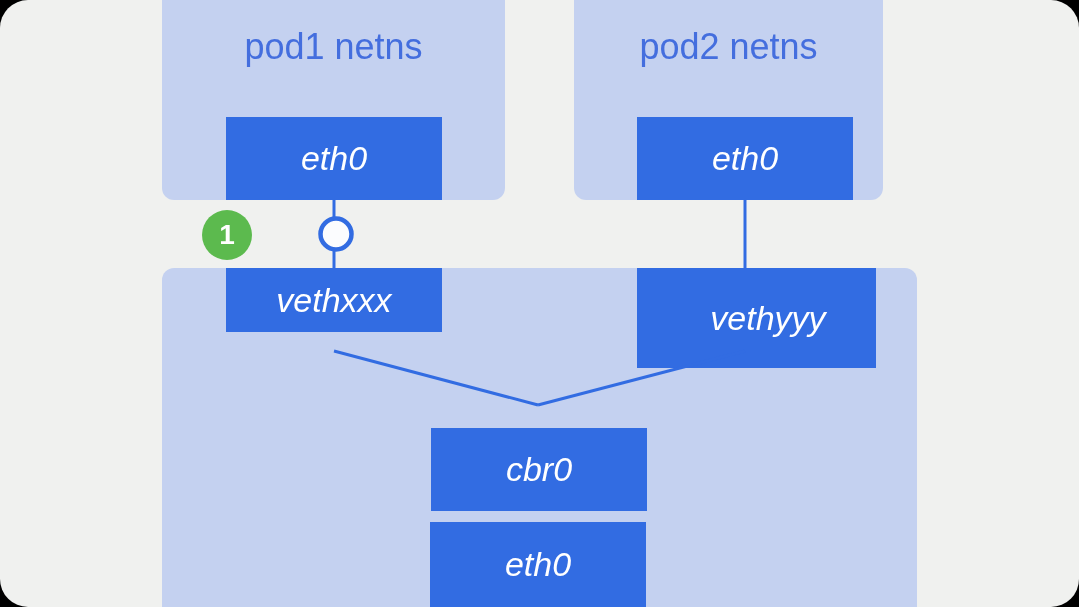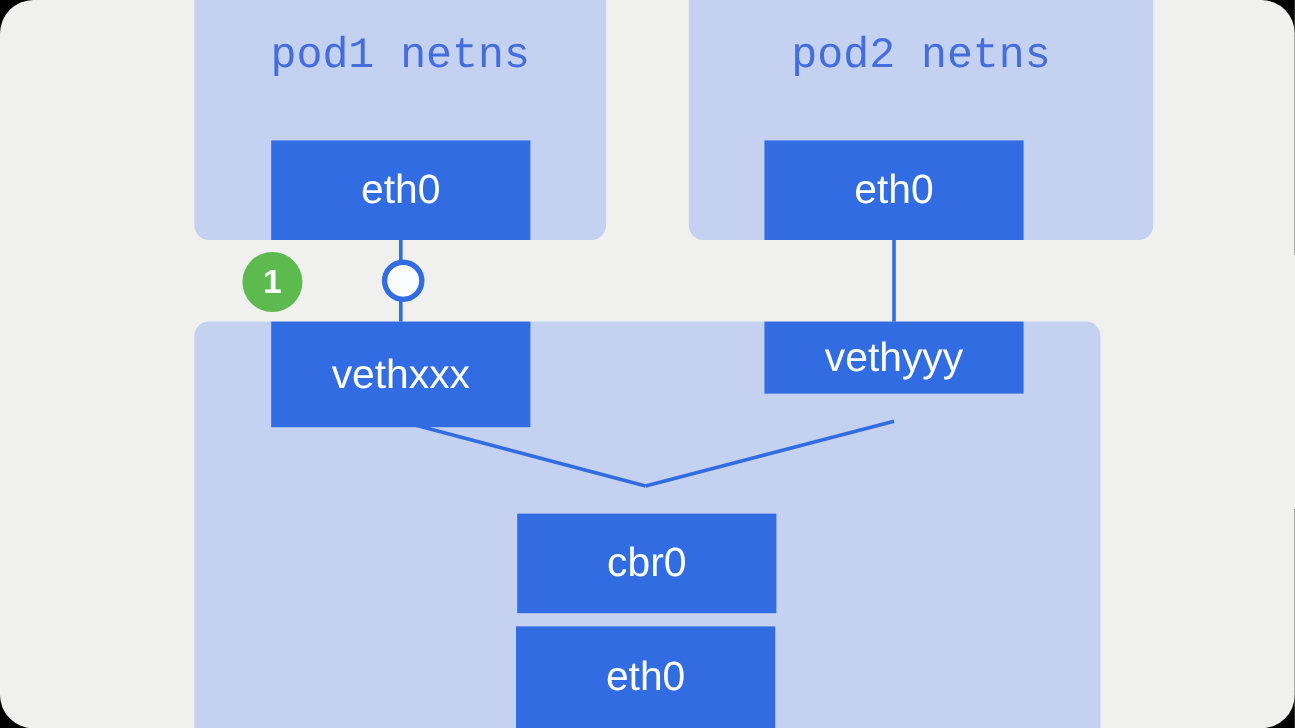--- a/index.html
+++ b/index.html
@@ -47,36 +47,37 @@
   .netns-label{
     position:absolute;
     text-align:center;
     color:var(--label-text);
     font-size:36px;
     line-height:42px;
     white-space:nowrap;
     user-select:none;
   }
   .pod .netns-label{
-    left:0; right:0; top:26px;font-family:Liberation Mono, monospace;
+    left:0; right:0; top:26px;
   }
   .root .netns-label{
     left:20px; width:176px; top:272px;
   }
   .node{
     position:absolute;
     width:216px;
     height:83px;
     background:var(--node);
     color:var(--node-text);
     font-size:34px;
     display:flex;
     align-items:center;
     justify-content:center;
     user-select:none;
+    font-style:italic;
   }
   .node.iface-pod{ top:117px; height:83px; }
   .wires{
     position:absolute;
     left:0; top:0;
     pointer-events:none;
   }
   .wires line{
     stroke:var(--line);
     stroke-width:3;
@@ -106,28 +107,28 @@
 </head>
 <body>
 
 <div class="stage">
 
   <div class="netns pod" style="left:162px;width:343px;">
     <div class="netns-label">pod1 netns</div>
     <div class="node iface-pod" style="left:64px;">eth0</div>
   </div>
 
-  <div class="netns pod" style="left:574px;width:387px;">
+  <div class="netns pod" style="left:574px;width:309px;">
     <div class="netns-label">pod2 netns</div>
     <div class="node iface-pod" style="left:63px;">eth0</div>
   </div>
 
   <div class="netns root">
-    <div class="node" style="left:64px;top:0;height:88px;">vethxxx</div>
-    <div class="node" style="left:475px;top:0;height:60px;">vethyyy</div>
+    <div class="node" style="left:64px;top:0;height:64px;">vethxxx</div>
+    <div class="node" style="left:475px;top:0;height:100px;padding-left:23px;">vethyyy</div>
     <div class="node" style="left:269px;top:136px;margin-top:24px;">cbr0</div>
     <div class="node" style="left:268px;top:254px;height:85px;">eth0</div>
   </div>
 
   <svg class="wires" width="1079" height="607" viewBox="0 0 1079 607">
     <line x1="334" y1="200" x2="334" y2="268"></line>
     <line x1="745" y1="200" x2="745" y2="268"></line>
     <line x1="334" y1="351" x2="538" y2="405"></line>
     <line x1="745" y1="351" x2="538" y2="405"></line>
     <circle cx="336" cy="234" r="15.5"></circle>

